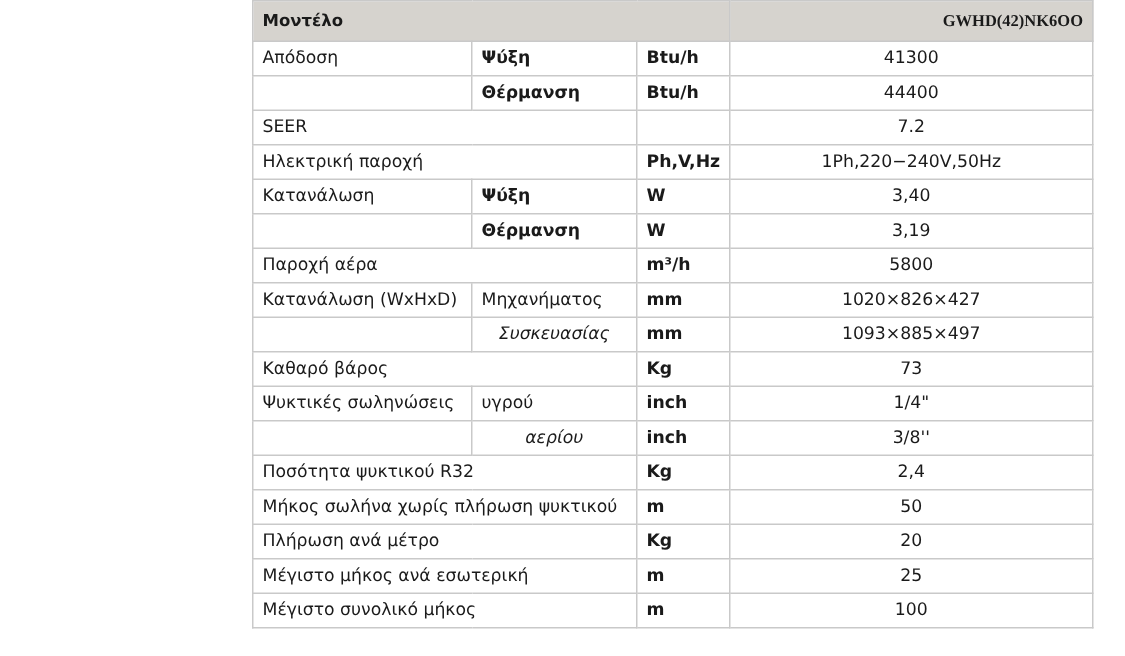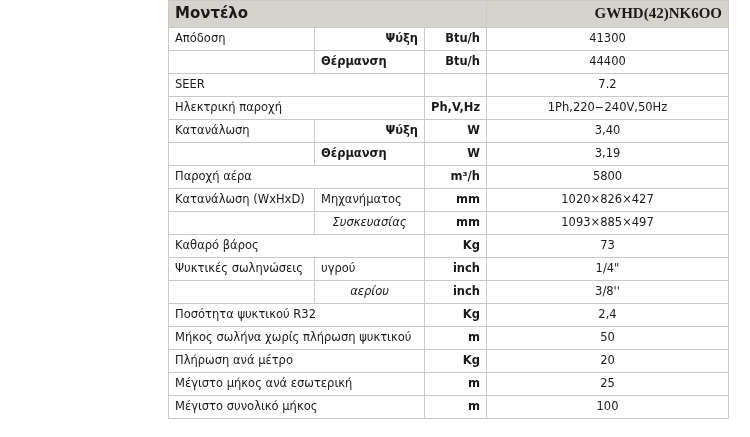--- a/index.html
+++ b/index.html
@@ -36,46 +36,46 @@
   }
   
   col.c1 { width: 146px; }
   col.c2 { width: 110px; }
   col.c3 { width: 62px; }
   col.c4 { width: 242px; }
 
   tr.header td {
     background: #d6d3ce;
     font-weight: bold;
-    font-size: 15px;
+    font-size: 11px;
     height: 26px;
     color: #1a1a1a;
   }
   .model-head {
     text-align: right;
     font-family: Liberation Serif, serif;
   }
   .label {
     text-align: left;
   }
   .sub {
     text-align: left;
   }
   .sub.center { text-align: center; font-style: italic; }
   .unit {
-    text-align: right;
+    text-align: left;
     font-weight: bold;
   }
   .value {
     text-align: center;
   }
   .cool {
     color: #1f3fa8;
     font-weight: bold;
-    text-align: right;
+    text-align: left;
   }
   .heat {
     color: #e8410e;
     font-weight: bold;
     text-align: left;
     margin-top: 11px;
   }
 </style>
 </head>
 <body>

